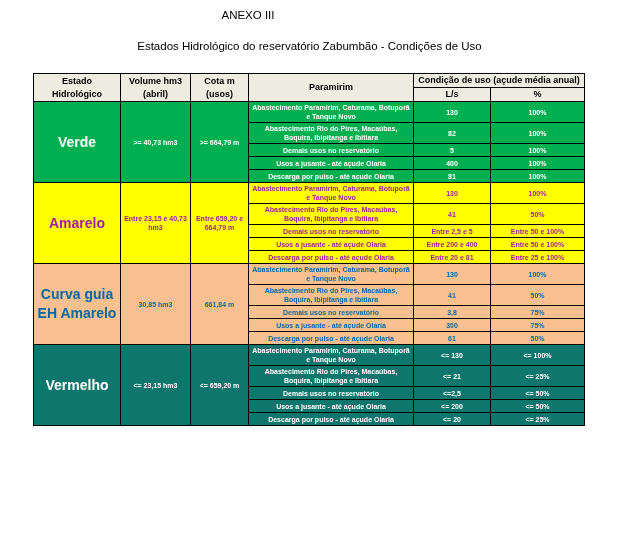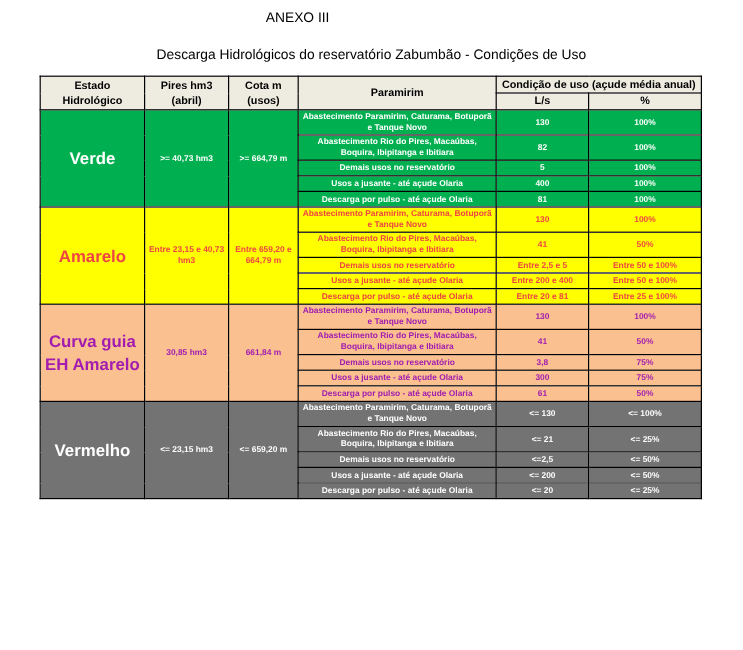--- a/index.html
+++ b/index.html
@@ -2,57 +2,57 @@
 <html><head>
   <meta charset="utf-8">
   <style>
     html, body { margin: 0; padding: 0; background: #ffffff; }
     body { width: 619px; height: 542px; position: relative; overflow: hidden;
            font-family: "Liberation Sans", sans-serif; color: #000; }
     .title1 { position: absolute; top: 9px; left: 0; width: 496px; text-align: center;
               font-size: 11.5px; }
     .title2 { position: absolute; top: 40px; left: 0; width: 619px; text-align: center;
               font-size: 11.5px; }
-    table.grid { position: absolute; top: 63px; left: 33px; width: 551px;
+    table.grid { position: absolute; top: 73px; left: 33px; width: 551px;
                  border-collapse: collapse; table-layout: fixed; }
     table.grid td, table.grid th { border: 1px solid #000; padding: 0 2px;
                  text-align: center; vertical-align: middle; overflow: hidden; }
     table.grid th { background: #eeece1; font-weight: bold; font-size: 9px;
                     line-height: 13px; color: #000; }
     .grp td { font-weight: bold; }
     .state { font-size: 14px; line-height: 19px; }
     .small { font-size: 7px; line-height: 9px; }
     .fin { font-size: 7px; line-height: 9px; }
     .num { font-size: 7px; }
     .verde td { background: #00b050; color: #ffffff; }
-    .amarelo td { background: #ffff00; color: #ef4444; }
-    .curva td { background: #fac090; color: #a21caf; }
-    .vermelho td { background: #737373; color: #ffffff; }
+    .amarelo td { background: #ffff00; color: #a21caf; }
+    .curva td { background: #fac090; color: #0369a1; }
+    .vermelho td { background: #0f766e; color: #ffffff; }
     tr.tall td { height: 20px; }
     tr.short td { height: 12px; }
   </style>
 </head>
 <body>
 
 <div class="title1">ANEXO III</div>
-<div class="title2">Descarga Hidrológicos do reservatório Zabumbão - Condições de Uso</div>
+<div class="title2">Estados Hidrológico do reservatório Zabumbão - Condições de Uso</div>
 
 <table class="grid">
   <colgroup>
     <col style="width:87px">
       <col style="width:70px">
       <col style="width:58px">
     <col style="width:165px">
       <col style="width:77px">
       <col style="width:94px">
   </colgroup>
   <thead>
     <tr>
       <th rowspan="2" style="height:26px">Estado Hidrológico</th>
-      <th rowspan="2">Pires hm3 (abril)</th>
+      <th rowspan="2">Volume hm3 (abril)</th>
       <th rowspan="2">Cota m (usos)</th>
       <th rowspan="2">Paramirim</th>
       <th colspan="2">Condição de uso (açude média anual)</th>
     </tr>
     <tr>
       <th>L/s</th>
       <th>%</th>
     </tr>
   </thead>
   <tbody id="tbody">

